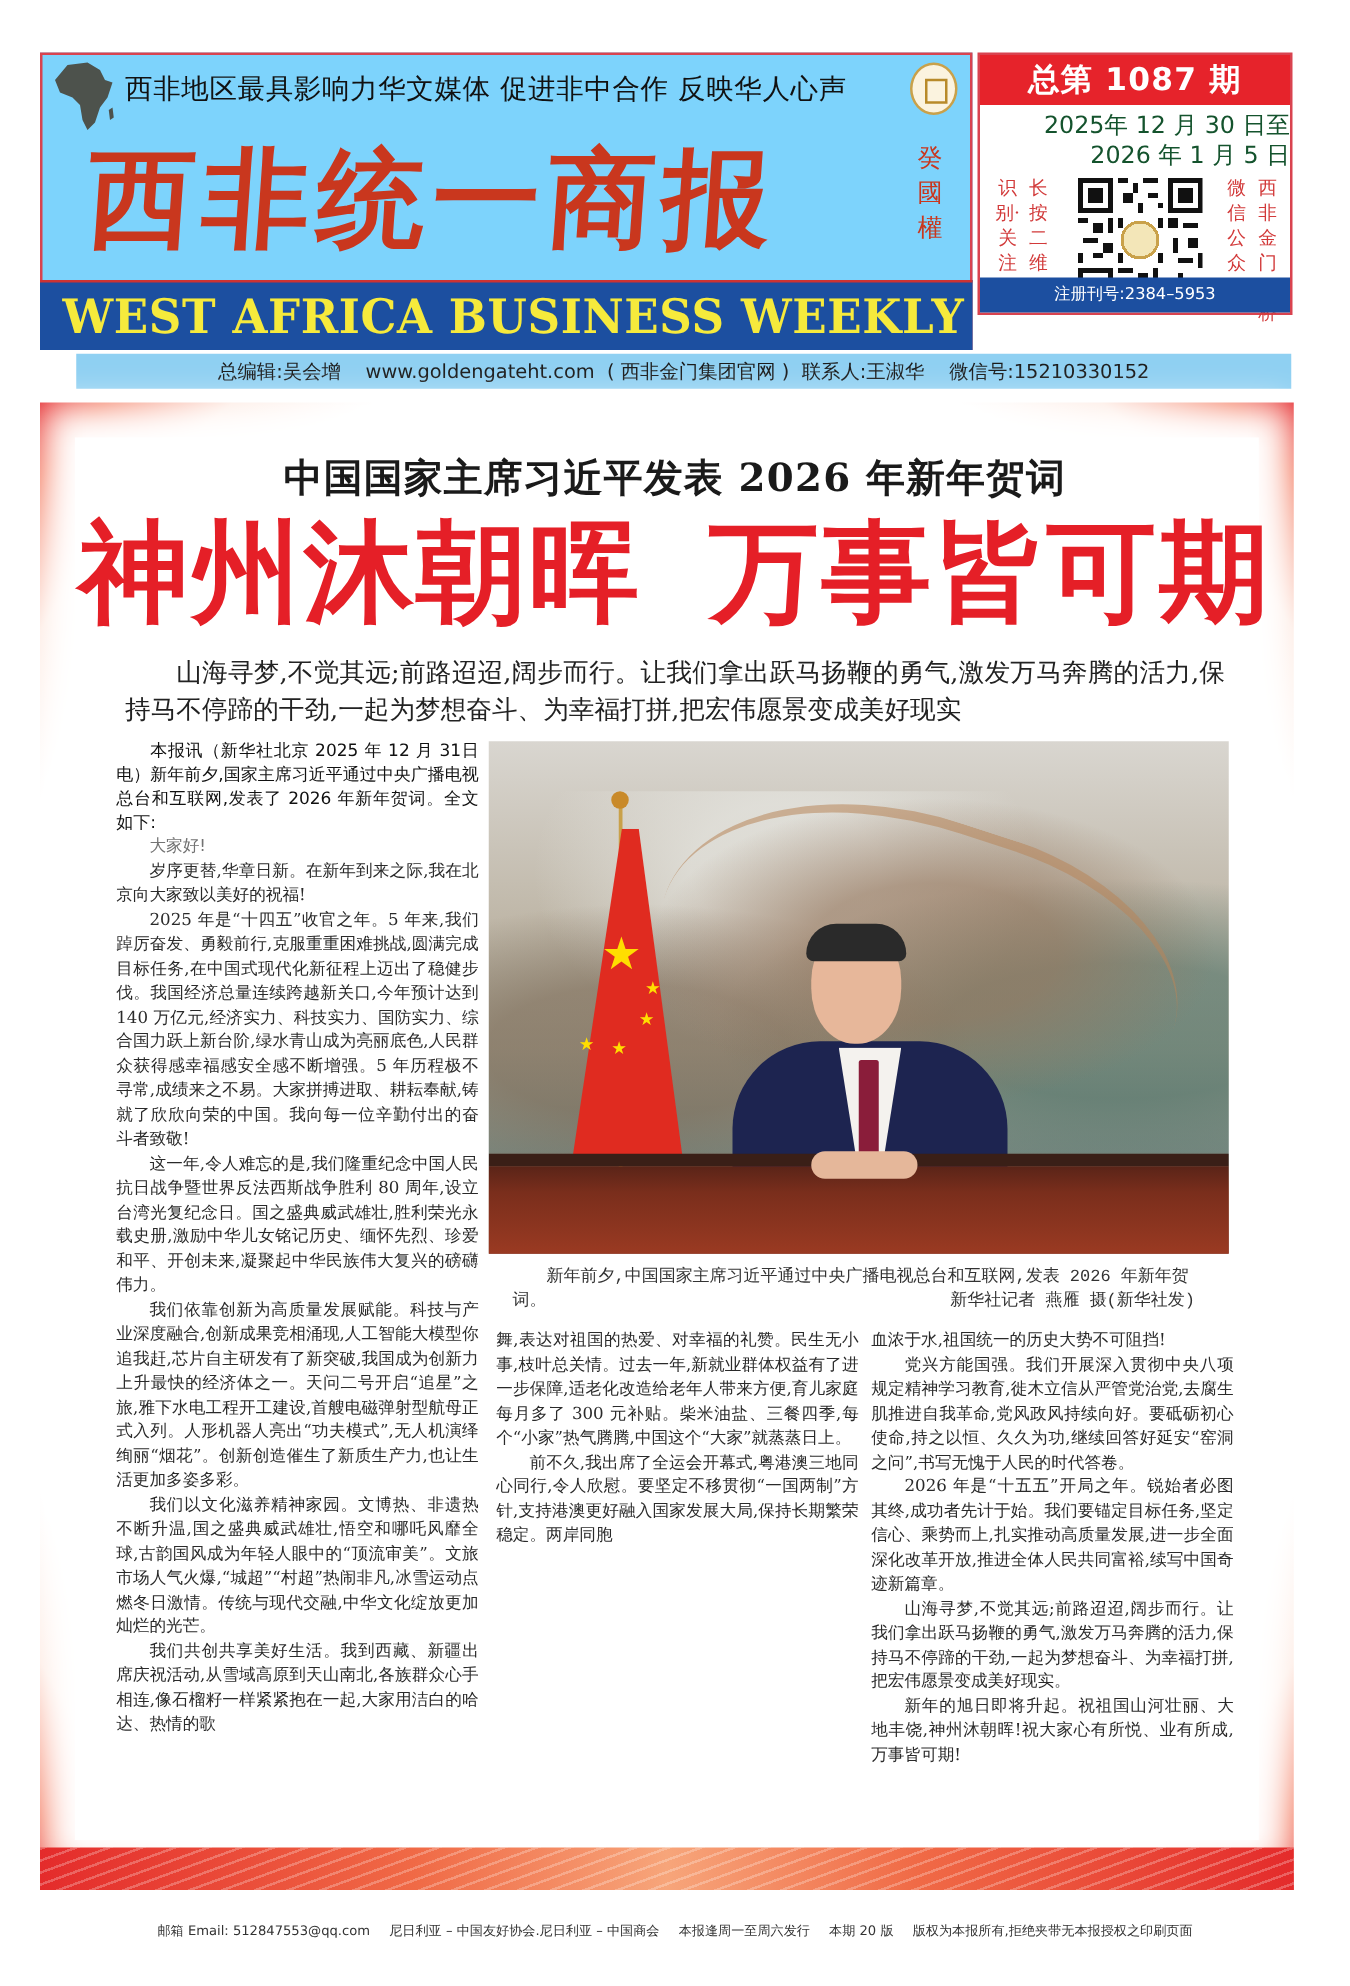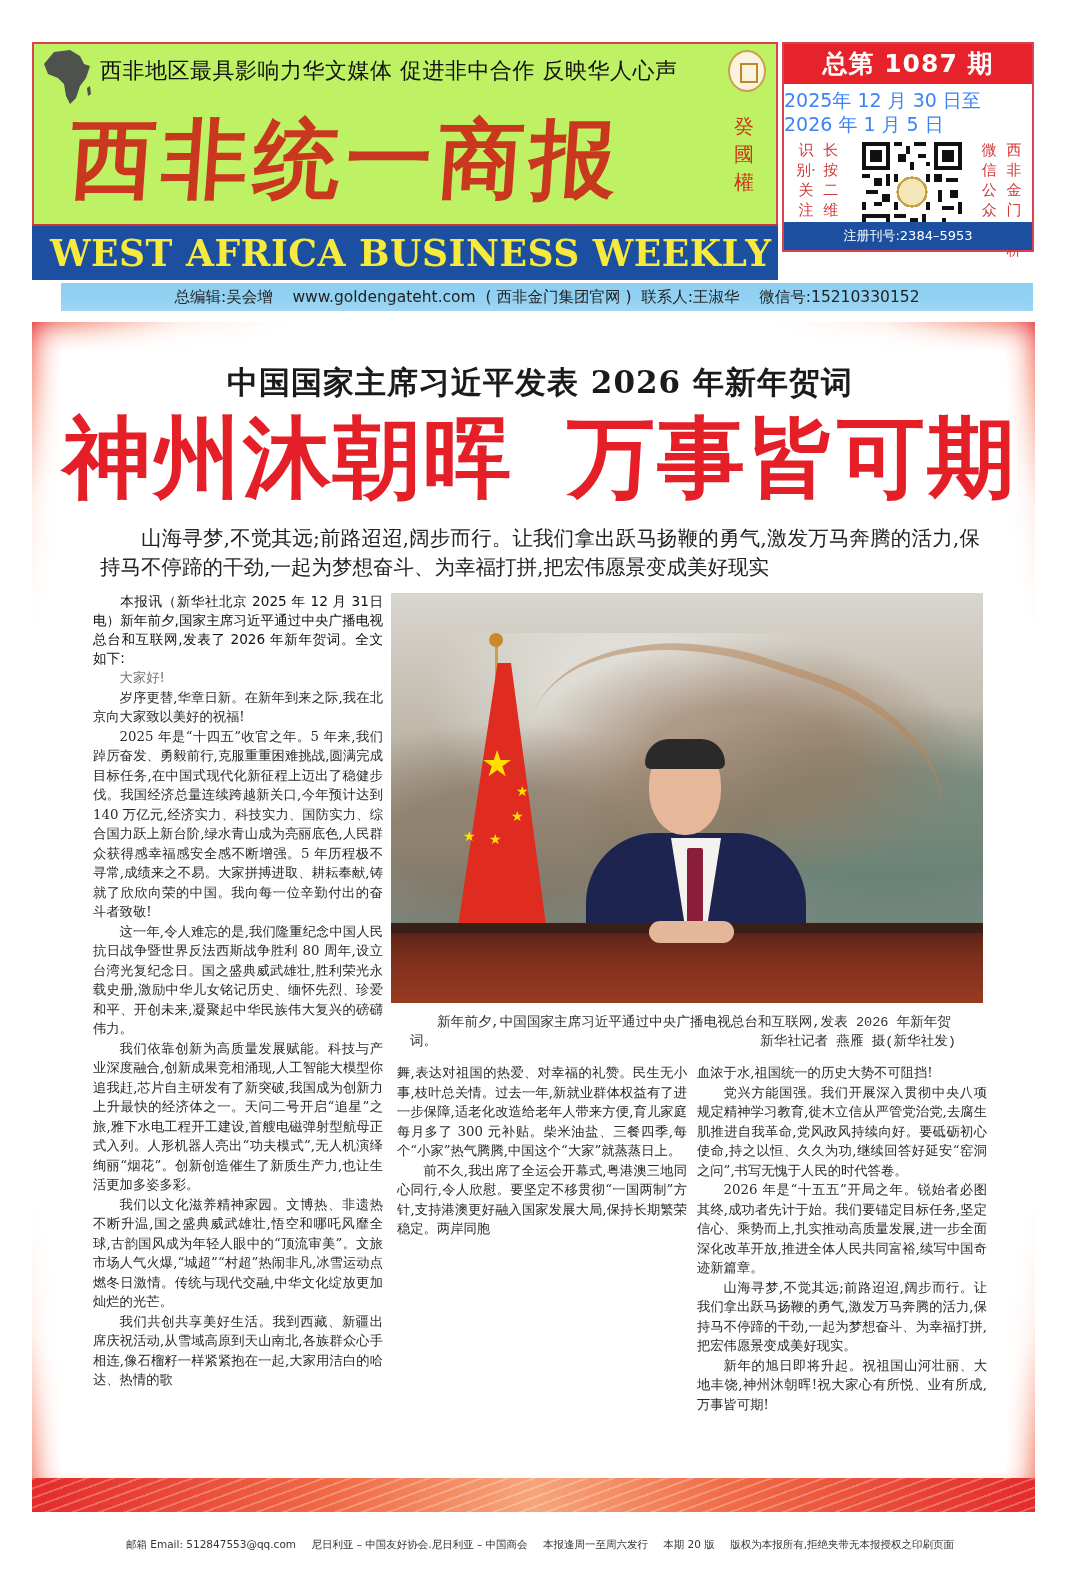--- a/index.html
+++ b/index.html
@@ -2,21 +2,21 @@
 <html><head>
 <meta charset="utf-8">
 <style>
   * { box-sizing: border-box; margin: 0; padding: 0; }
   html, body { width: 1080px; height: 1589px; background: #ffffff; overflow: hidden; }
   body { position: relative; font-family: "DejaVu Sans", sans-serif; color: #222; }
 
   
   .masthead-left {
     position: absolute; left: 32px; top: 42px; width: 746px; height: 238px;
-    border: 2px solid #d9434f; background: #bef264;
+    border: 2px solid #d9434f; background: #7dd3fc;
   }
   .slogan-row { position: absolute; left: 0; top: 0; width: 100%; height: 54px; }
   .africa-icon { position: absolute; left: 6px; top: 4px; width: 54px; height: 58px; }
   .slogan {
     position: absolute; left: 66px; top: 12px; font-size: 22px; color: #111;
     font-family: "DejaVu Sans", sans-serif; letter-spacing: 0.5px; white-space: nowrap;
   }
   .seal-icon {
     position: absolute; right: 10px; top: 6px; width: 38px; height: 42px;
     border: 2px solid #c9a14a; border-radius: 50%; background: #fbf3df;
@@ -48,22 +48,22 @@
   .issue-box {
     position: absolute; left: 782px; top: 42px; width: 252px; height: 210px;
     border: 2px solid #d9434f; background: #fff;
   }
   .issue-head {
     position: absolute; left: 0; top: 0; width: 100%; height: 40px; background: #e6232b;
     color: #fff; font-size: 25px; font-weight: bold; text-align: center; line-height: 40px;
     letter-spacing: 1px;
   }
   .issue-date {
-    position: absolute; left: 0; top: 44px; width: 100%; text-align: left;
-    font-size: 19px; line-height: 24px; color: #3b82f6;
+    position: absolute; left: 0; top: 44px; width: 100%; text-align: right;
+    font-size: 19px; line-height: 24px; color: #14532d;
   }
   .qr-labels { position: absolute; top: 96px; font-size: 15px; line-height: 20px; color: #d23a3a;
     font-family: "DejaVu Serif", serif; text-align: center; }
   .qr-col { display: inline-block; width: 20px; vertical-align: top; }
   .qr-left { left: 12px; }
   .qr-right { right: 8px; }
   .qr-code {
     position: absolute; left: 78px; top: 98px; width: 100px; height: 100px; background: #fff;
   }
   .qr-bar {

